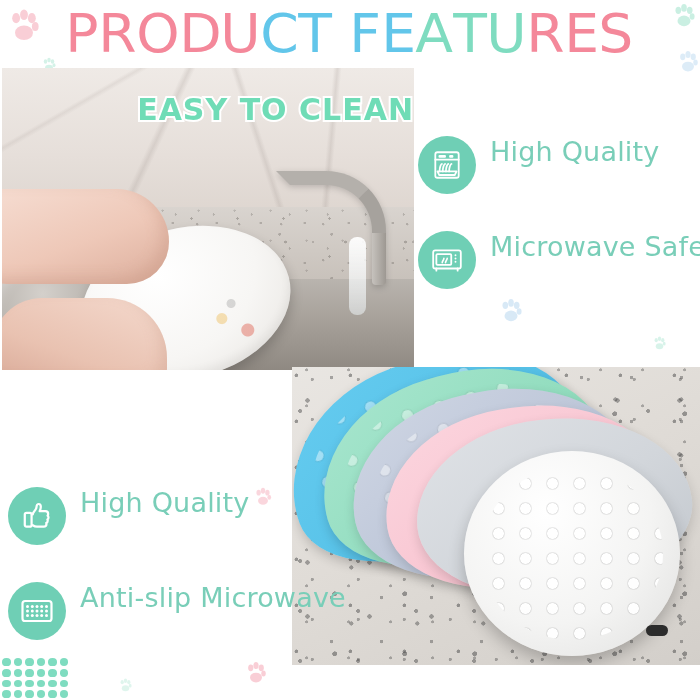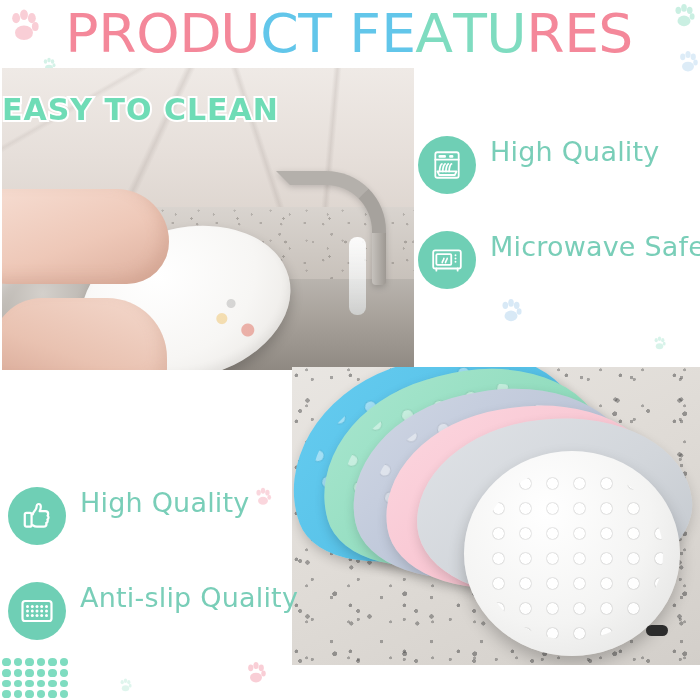--- a/index.html
+++ b/index.html
@@ -127,21 +127,21 @@
     box-shadow: inset -8px -6px 14px rgba(190,140,120,.3);
   }
   #photo-wash .hand-bot{
     position:absolute; left:-10px; top:76%; width:175px; height:90px;
     background: linear-gradient(200deg,#f4d9cd 0%, #e9c2b1 60%, #d7a795 100%);
     border-radius: 50px 60px 20px 10px;
     box-shadow: inset -6px -8px 14px rgba(190,140,120,.28);
   }
   #easy-clean {
     position:absolute; left:0; top:24px; width:100%;
-    text-align:left; z-index:4;
+    text-align:right; z-index:4;
     font-family:"DejaVu Sans", sans-serif;
     font-weight:700; font-size:30px; letter-spacing:1px;
     color:#6fdcb6;
     -webkit-text-stroke: 4px #ffffff;
     paint-order: stroke fill;
   }
 
   
   #photo-mats { left: 292px; top: 367px; width: 408px; height: 298px; background:#ddd9d4; }
   #photo-mats .granite{
@@ -464,16 +464,16 @@
             <circle cx="22.7" cy="18" r="1.5"></circle>
             <circle cx="27.5" cy="18" r="1.5"></circle>
           <circle cx="8.5" cy="22.5" r="1.5"></circle>
             <circle cx="13.3" cy="22.5" r="1.5"></circle>
             <circle cx="18" cy="22.5" r="1.5"></circle>
             <circle cx="22.7" cy="22.5" r="1.5"></circle>
             <circle cx="27.5" cy="22.5" r="1.5"></circle>
         </g>
       </svg>
     </div>
-    <div class="flabel">Anti-slip Quality</div>
+    <div class="flabel">Anti-slip Microwave</div>
   </div>
 
 </div>
 
 </body></html>

